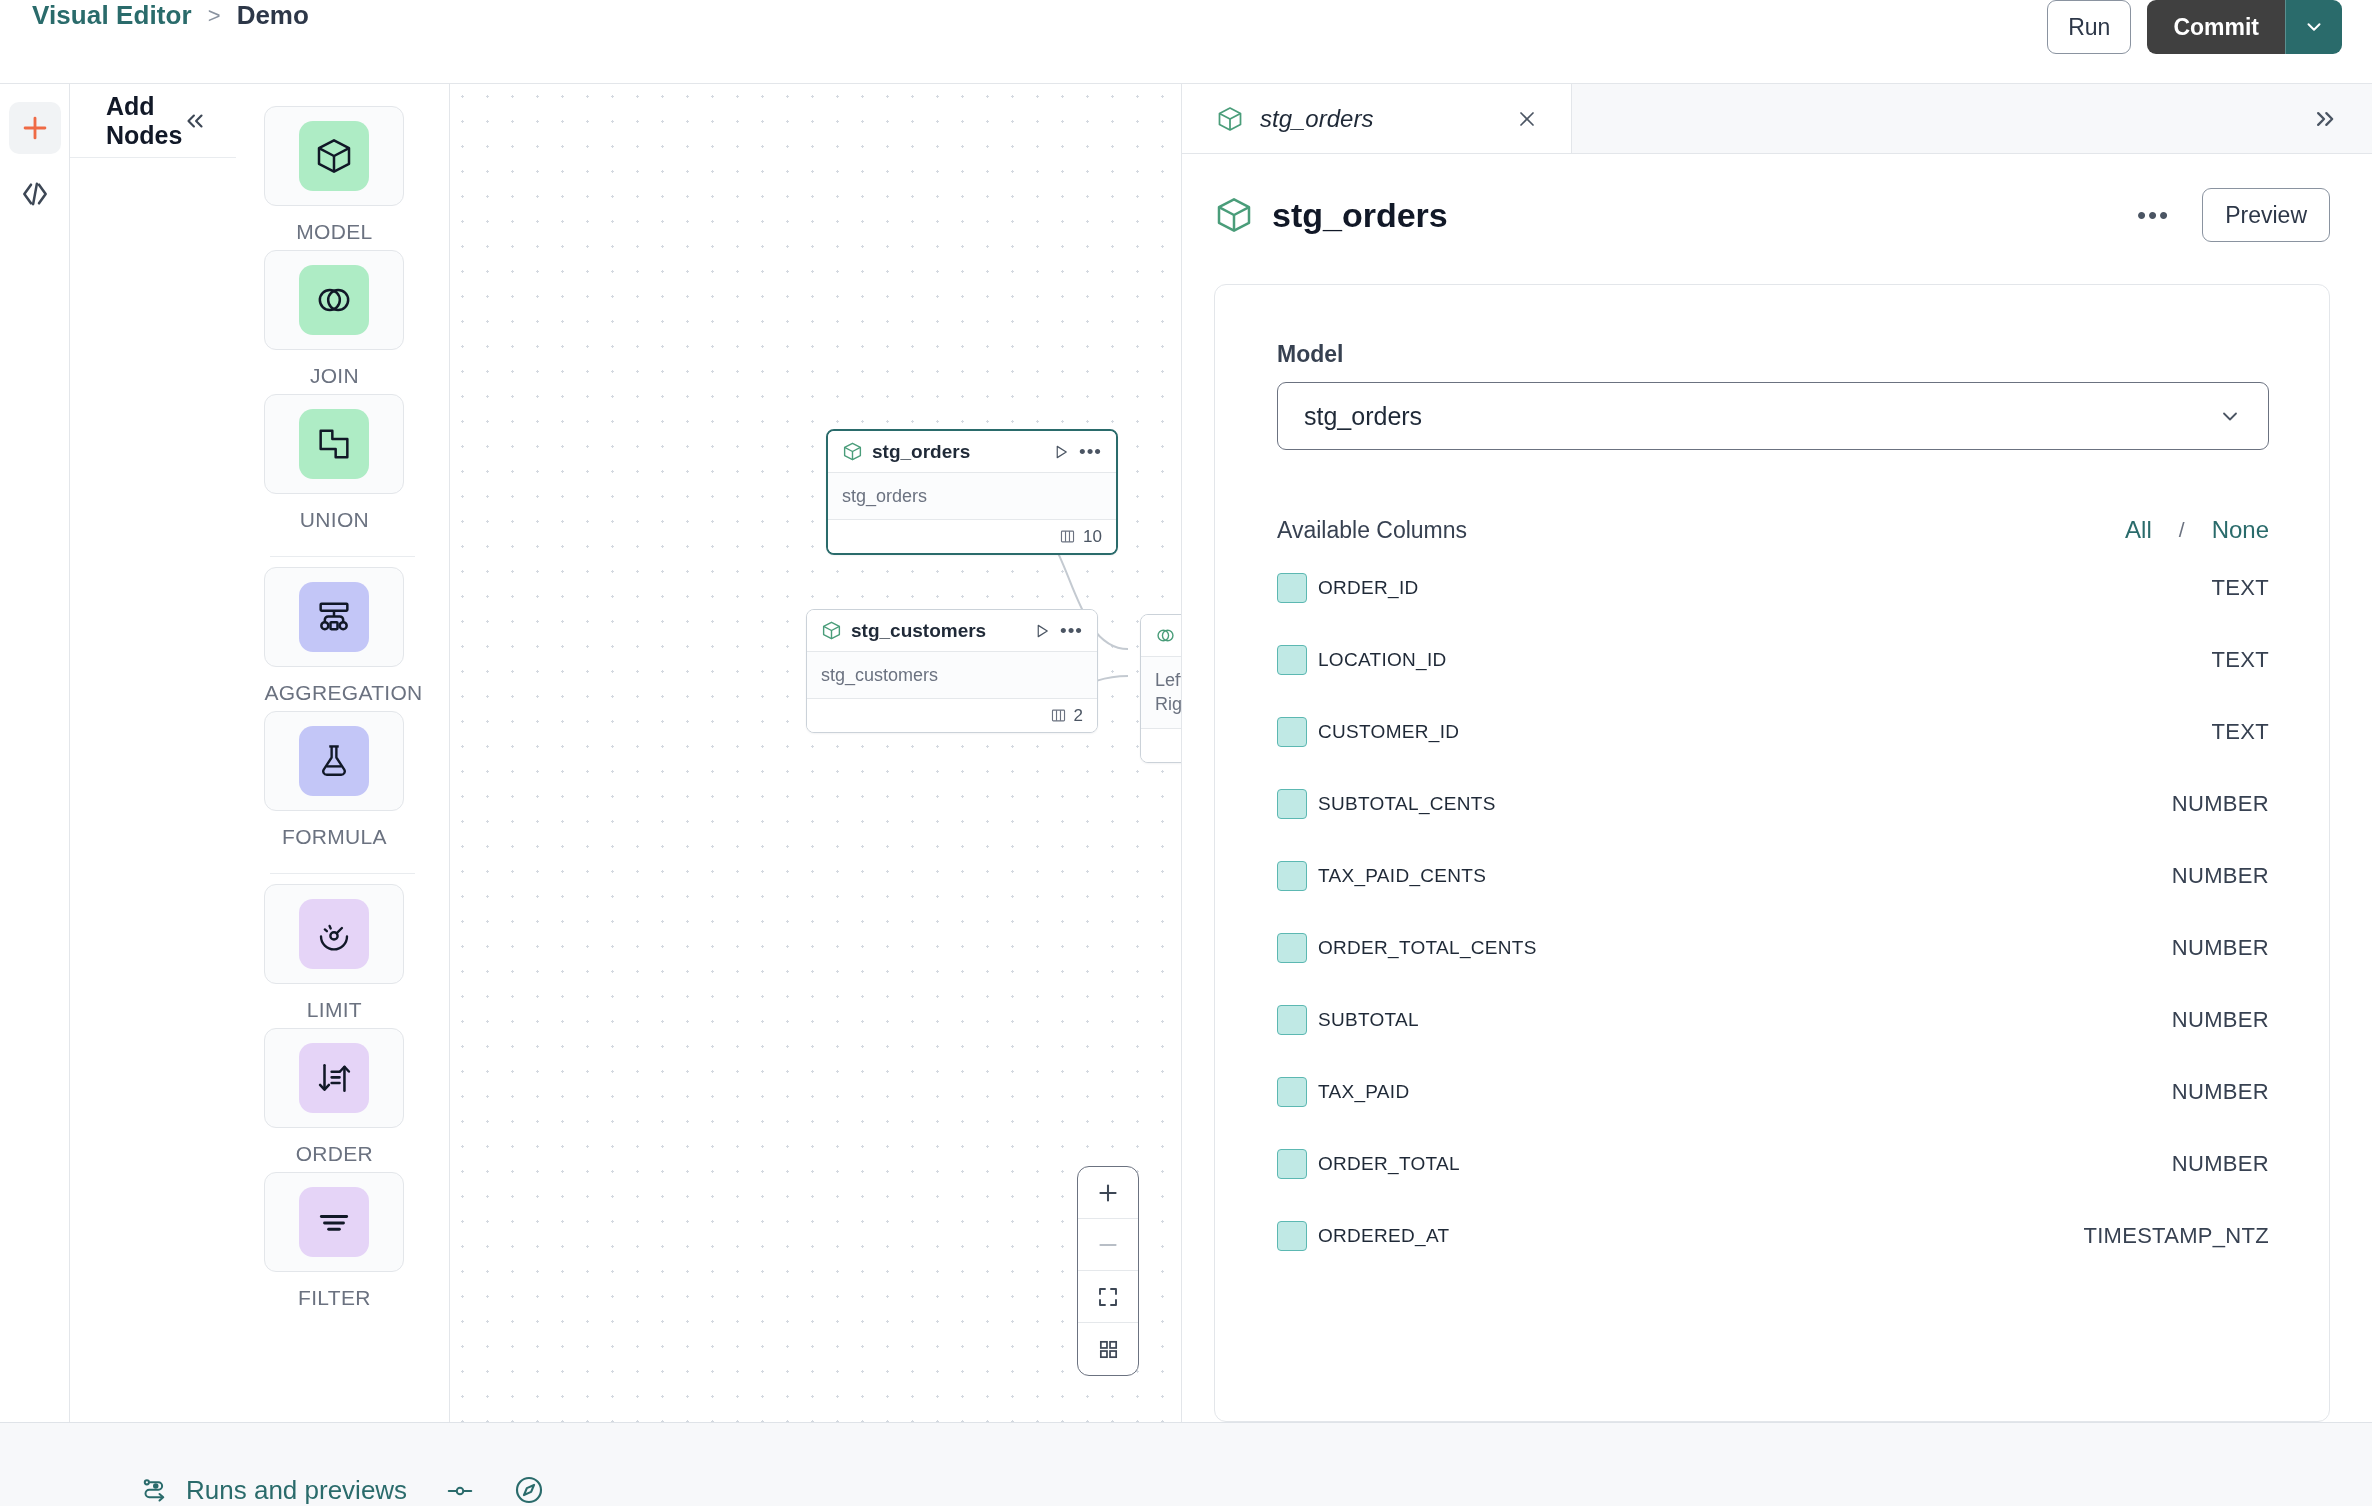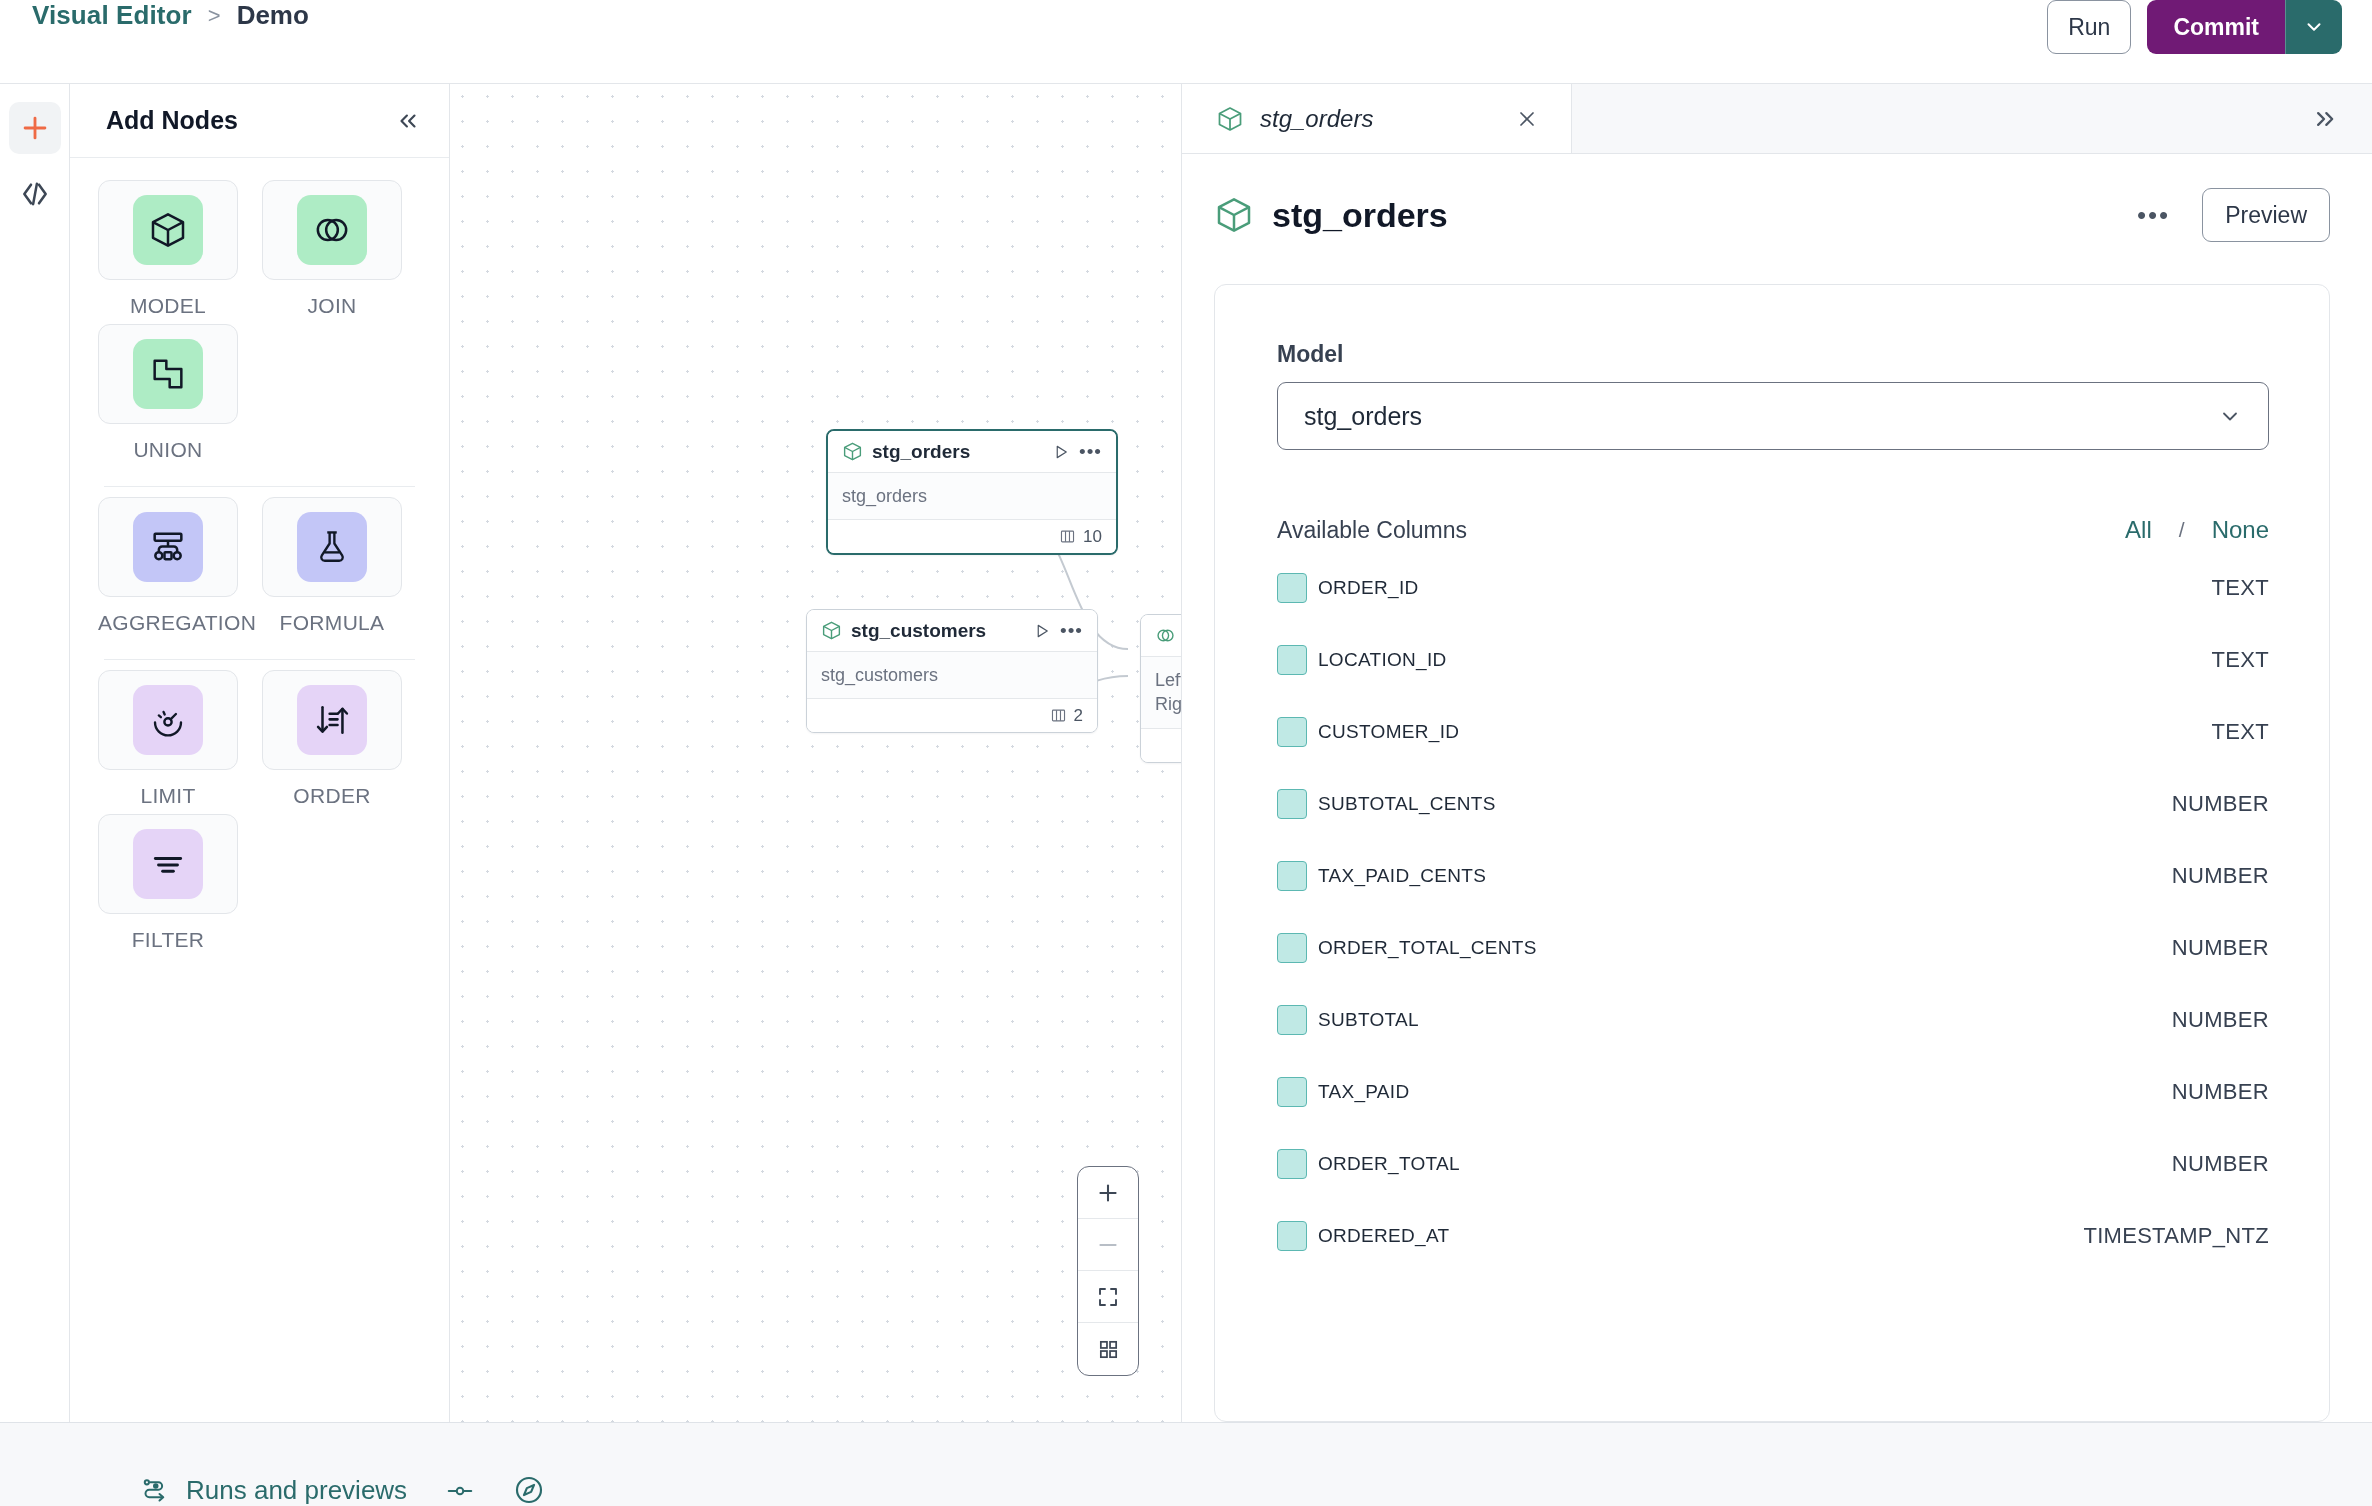--- a/index.html
+++ b/index.html
@@ -28,21 +28,21 @@
   .topbar-spacer { flex:1; }
   .topbar-actions { display:flex; align-items:center; gap:16px; }
   .btn-run {
     height:54px; min-width:84px; padding:0 20px;
     border:1.5px solid #8a93a0; border-radius:9px;
     background:#fff; color:#2d3748; font-size:23px;
     display:flex; align-items:center; justify-content:center;
   }
   .commit-group { display:flex; height:54px; border-radius:9px; overflow:hidden; }
   .btn-commit {
-    background:#701a75; color:#fff; font-size:23px; font-weight:600;
+    background:#404040; color:#fff; font-size:23px; font-weight:600;
     padding:0 26px; display:flex; align-items:center;
     border-right:1px solid #5a8f8f;
   }
   .btn-commit-caret {
     background:#2a6b6b; color:#fff; width:56px;
     display:flex; align-items:center; justify-content:center;
   }
 
   
   .body-row { flex:1; display:flex; min-height:0; position:relative; }
@@ -59,21 +59,21 @@
     display:flex; align-items:center; justify-content:center;
   }
   .rail-btn.active { background:#f1f3f5; }
   .rail-plus { color:#ef6a45; font-size:36px; line-height:1; font-weight:400; }
   .rail-code { color:#3d4755; font-size:25px; font-weight:600; letter-spacing:-1px;}
 
   
   .nodes-panel {
     width:380px; flex:0 0 380px; background:#fff;
     border-right:1px solid #e3e6ea;
-    display:flex; flex-direction:column;
+    display:flex; flex-direction:row;
   }
   .nodes-head {
     height:74px; display:flex; align-items:center; justify-content:space-between;
     padding:0 28px 0 36px; border-bottom:1px solid #e9ecef;
   }
   .nodes-title { font-size:25px; font-weight:700; color:#111827; }
   .collapse-chev { color:#3d4755; font-size:22px; font-weight:700; letter-spacing:-2px; }
   .nodes-body { padding:22px 28px 0 28px; }
   .node-group { display:flex; flex-wrap:wrap; gap:0 24px; }
   .node-group + .node-sep { margin:18px 6px 10px 6px; border-top:1px solid #e9ecef; }

